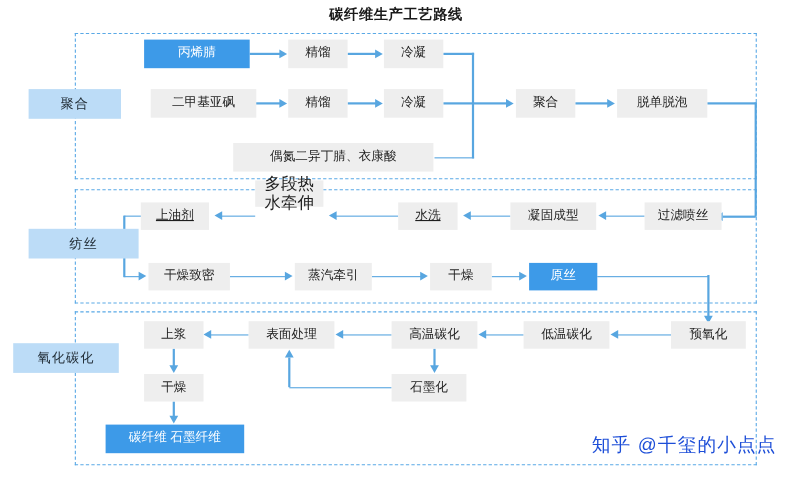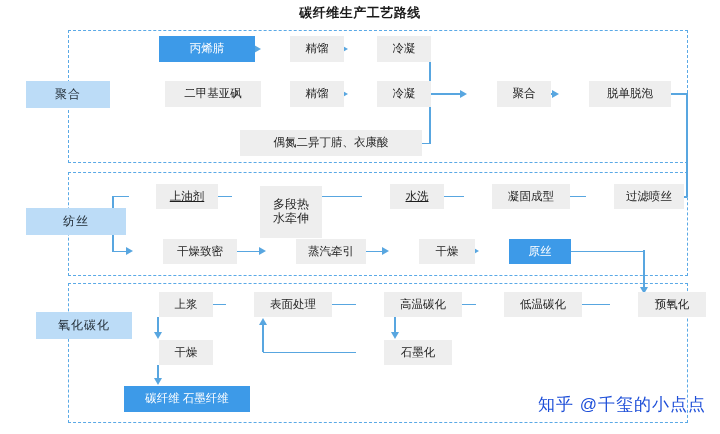--- a/index.html
+++ b/index.html
@@ -48,21 +48,20 @@
     position:absolute;
     box-sizing:border-box;
     background:#eeeeee;
     color:#1f1f1f;
     font-size:11.5px;
     display:flex;align-items:center;justify-content:center;
     text-align:left;
     line-height:1.15;
     z-index:5;
     white-space:pre-line;
-    margin-left:28px;
   }
   
   .node.hl{
     background:#3d9ae8;
     color:#ffffff;
   }
 
   
   .ln{position:absolute;background:#58a6e0;z-index:3;}
   .lnh{height:1.6px;}
@@ -92,21 +91,21 @@
 <div id="stage">
 
   <div class="title">碳纤维生产工艺路线</div>
 
   <div class="group" style="left:68px;top:30px;width:620px;height:133px;"></div>
   <div class="group" style="left:68px;top:172px;width:620px;height:104px;"></div>
   <div class="group" style="left:68px;top:283px;width:620px;height:140px;"></div>
 
   <div class="stage-label" style="left:26px;top:81px;width:84px;height:27px;">聚合</div>
   <div class="stage-label" style="left:26px;top:208px;width:100px;height:27px;">纺丝</div>
-  <div class="stage-label" style="left:36px;top:312px;width:96px;height:27px;">氧化碳化</div>
+  <div class="stage-label" style="left:12px;top:312px;width:96px;height:27px;">氧化碳化</div>
 
   <div class="node hl" style="left:131px;top:36px;width:96px;height:26px;">丙烯腈</div>
   <div class="node" style="left:262px;top:36px;width:54px;height:26px;">精馏</div>
   <div class="node" style="left:349px;top:36px;width:54px;height:26px;">冷凝</div>
 
   <div class="ln lnh" style="left:227px;top:48.2px;width:28px;"></div>
   <div class="ah r" style="left:254px;top:44.5px;"></div>
 
   <div class="ln lnh" style="left:316px;top:48.2px;width:26px;"></div>
   <div class="ah r" style="left:341px;top:44.5px;"></div>
@@ -136,21 +135,21 @@
   <div class="node" style="left:212px;top:130px;width:182px;height:26px;">偶氮二异丁腈、衣康酸</div>
 
   <div class="ln lnh" style="left:643px;top:93.2px;width:45px;"></div>
   <div class="ln lnv" style="left:686.4px;top:93px;width:1.6px;height:104px;"></div>
   <div class="ln lnh" style="left:657px;top:196.2px;width:30px;"></div>
   <div class="ah l" style="left:650px;top:192.5px;"></div>
 
   <div class="node" style="left:586px;top:184px;width:70px;height:25px;">过滤喷丝</div>
   <div class="node" style="left:464px;top:184px;width:78px;height:25px;">凝固成型</div>
   <div class="node" style="left:362px;top:184px;width:54px;height:25px;text-decoration:underline;">水洗</div>
-  <div class="node" style="left:232px;top:186px;width:62px;height:52px;font-size:12px;">多段热
+  <div class="node" style="left:232px;top:164px;width:62px;height:24px;font-size:15px;">多段热
 水牵伸</div>
   <div class="node" style="left:128px;top:184px;width:62px;height:25px;text-decoration:underline;">上油剂</div>
 
   <div class="ln lnh" style="left:549px;top:195.7px;width:37px;"></div>
   <div class="ah l" style="left:544px;top:192px;"></div>
 
   <div class="ln lnh" style="left:427px;top:195.7px;width:37px;"></div>
   <div class="ah l" style="left:421px;top:192px;"></div>
 
   <div class="ln lnh" style="left:305px;top:195.7px;width:57px;"></div>

